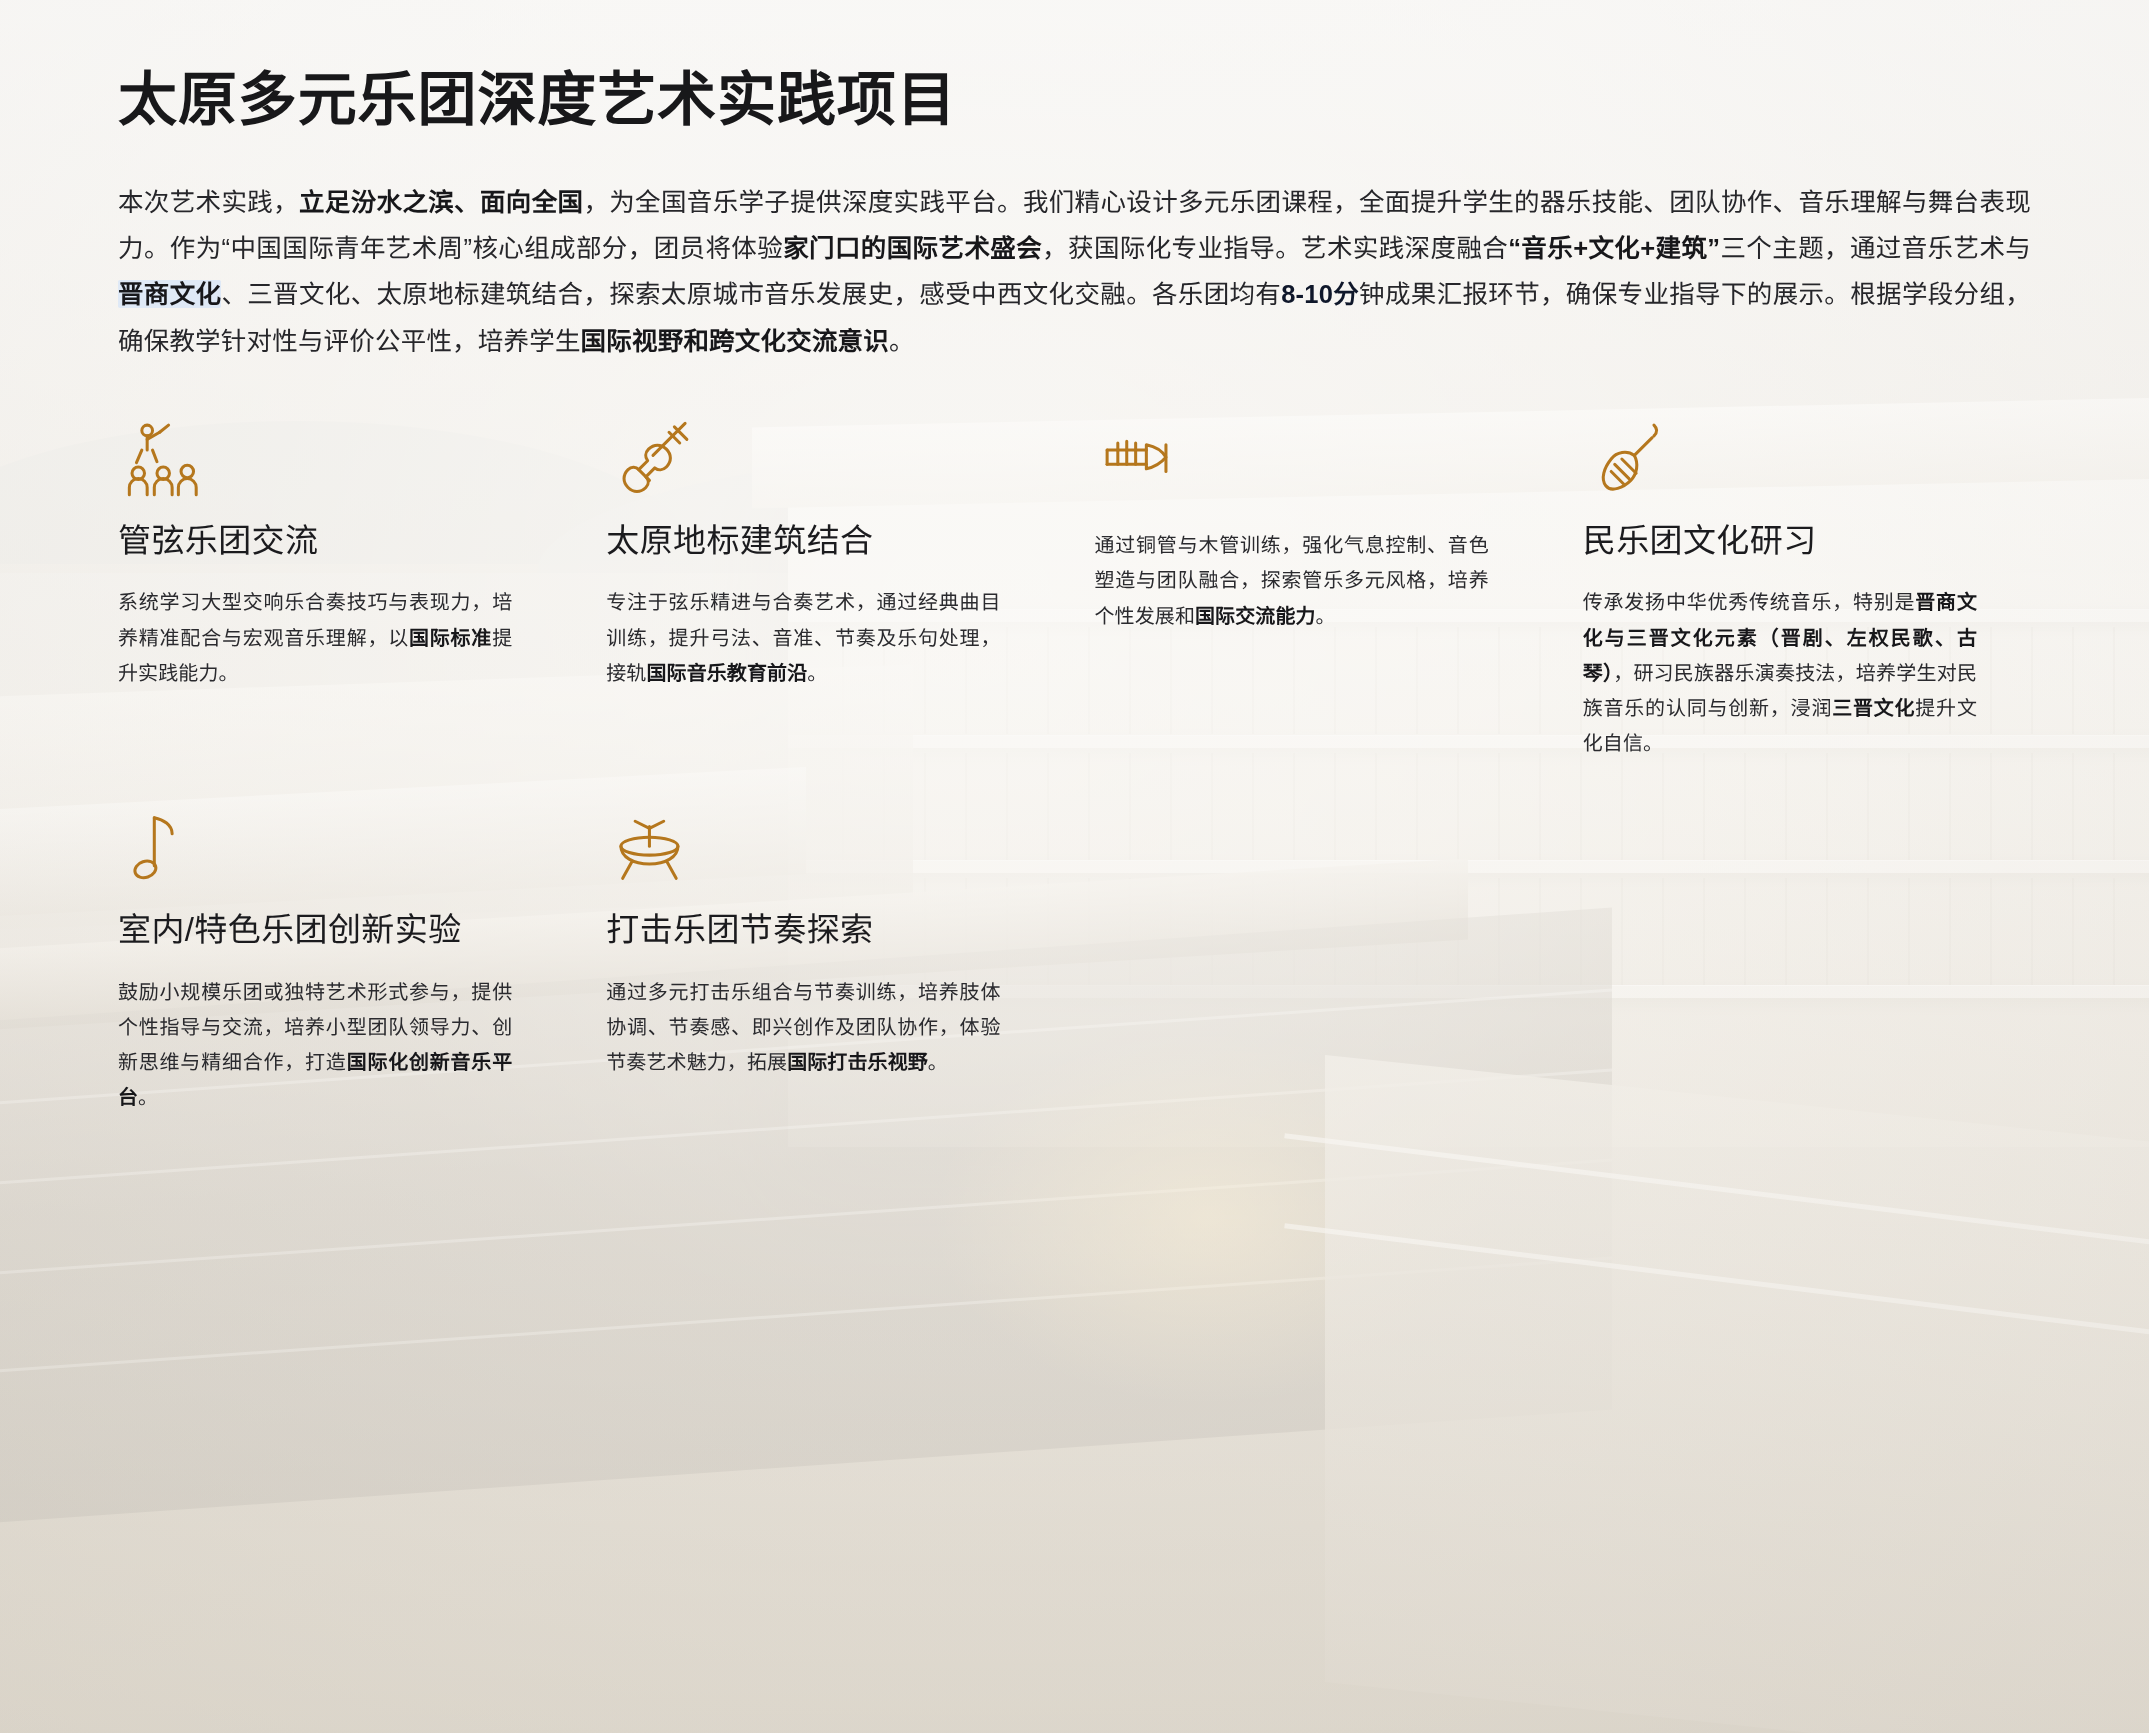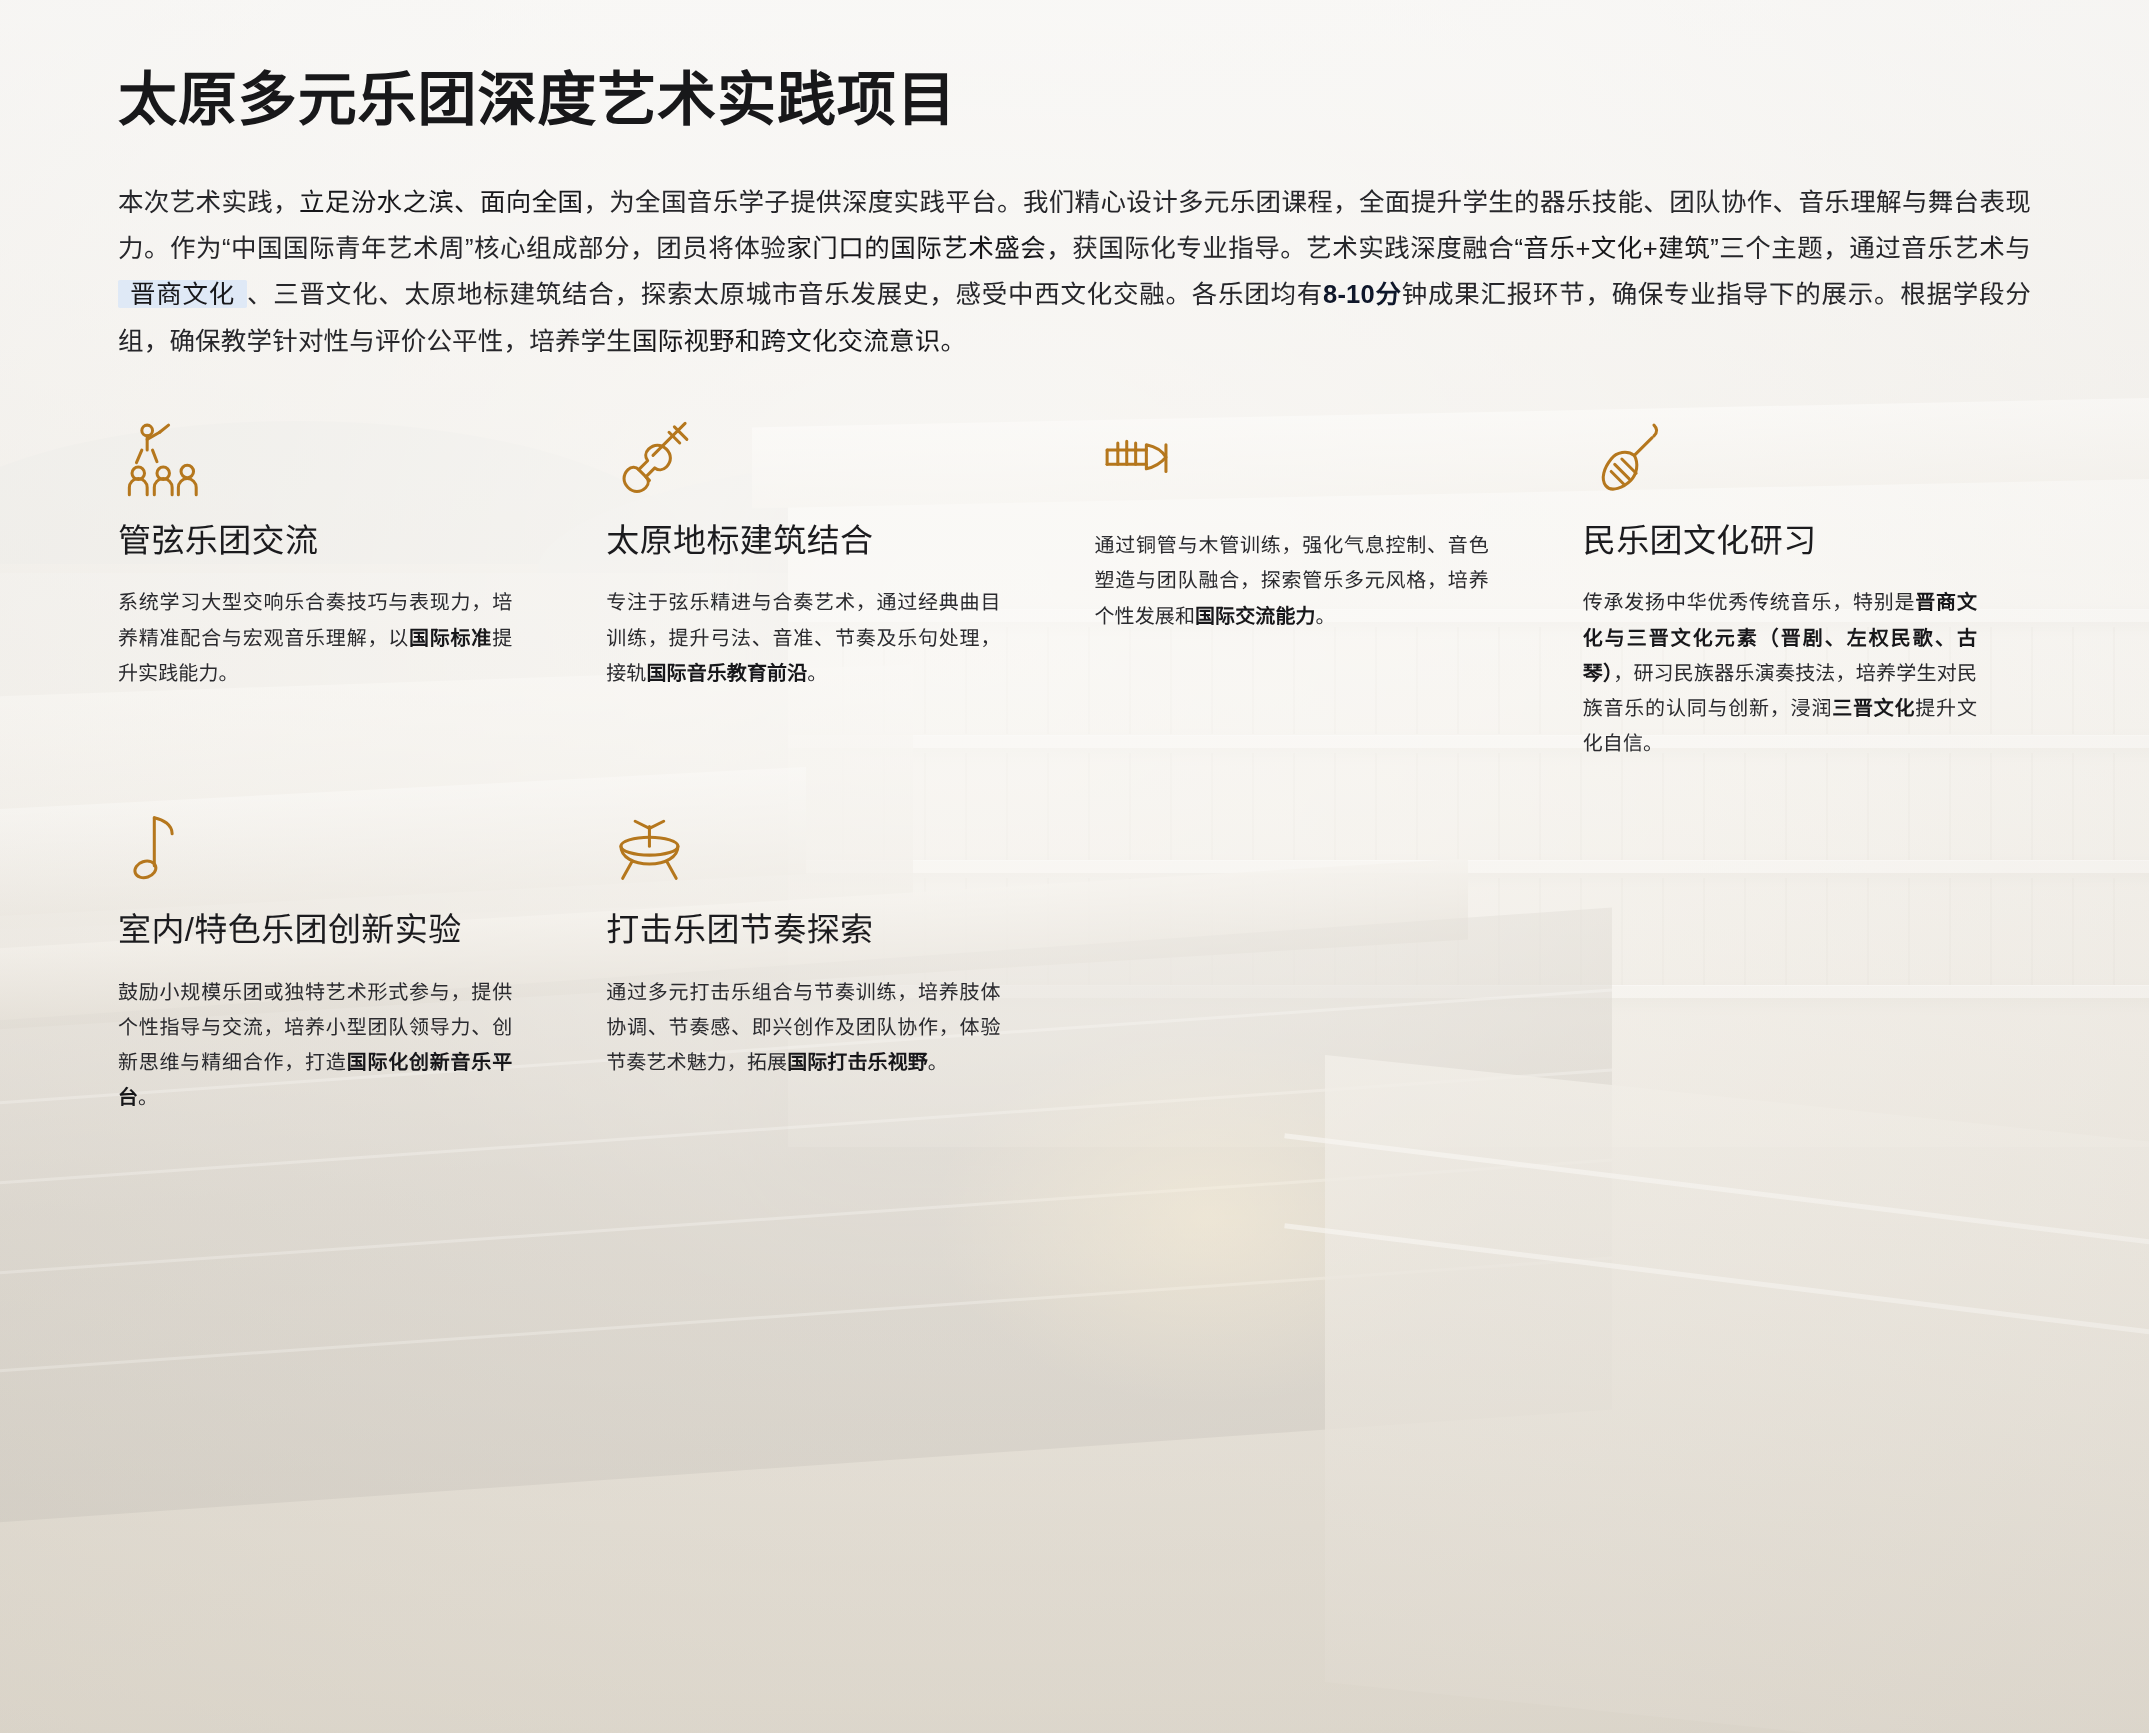--- a/index.html
+++ b/index.html
@@ -138,22 +138,22 @@
 
   p.intro {
     margin: 43px 0 0 0;
     font-size: 25.5px;
     line-height: 1.82;
     color: #26262a;
     max-width: 1917px;
     text-align: justify;
     letter-spacing: 0.2px;
   }
-  p.intro b { font-weight: 400; color:#17171a; }
-  .hl-jin { background: #dfe9f6; padding: 0 12px; border-radius: 1.8px; }
+  p.intro b { font-weight: 700; color:#17171a; }
+  .hl-jin { background: #dfe9f6; padding: 0 0; border-radius: 1.8px; }
   .hl-num { color:#0f172a; font-weight:700; }
 
   .grid {
     margin-top: 48px;
     display: grid;
     grid-template-columns: 1fr 1fr 1fr 1fr;
     column-gap: 36px;
     row-gap: 39px;
     gap: 40px;
   }

